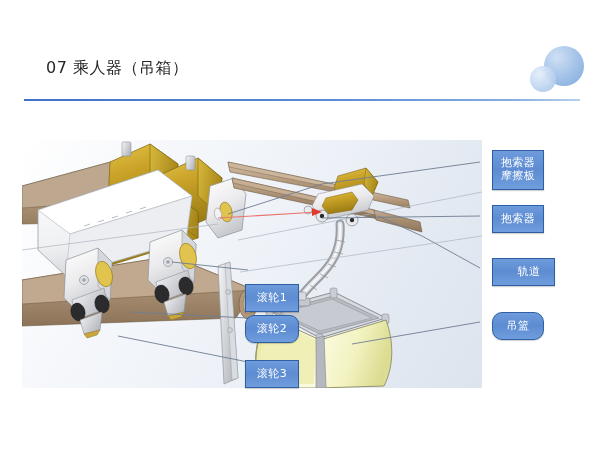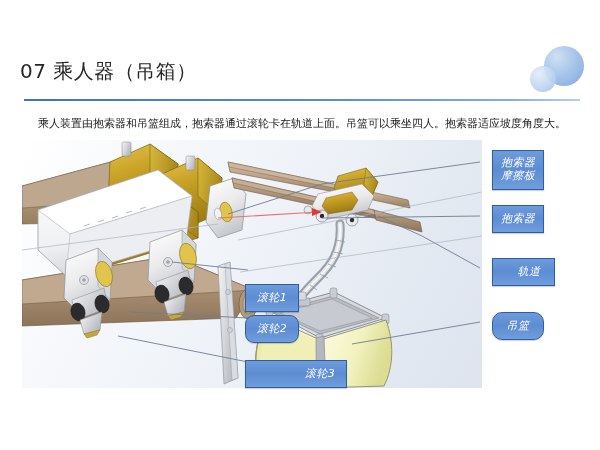--- a/index.html
+++ b/index.html
@@ -20,22 +20,22 @@
     background:radial-gradient(circle at 32% 28%, #cfe0f4 0%, #a9c6ea 45%, #7ea9dd 100%);
   }
   .circle-sm{
     position:absolute;right:32px;top:22px;width:26px;height:26px;border-radius:50%;
     background:radial-gradient(circle at 34% 30%, #e3edf9 0%, #c3d8f1 50%, #9dc0e6 100%);
     opacity:.92;
   }
 
   
   .title{
-    position:absolute;left:20px;top:58px;
-    font-size:20px;letter-spacing:.5px;color:#262626;white-space:nowrap;
+    position:absolute;left:46px;top:58px;
+    font-size:16px;letter-spacing:.5px;color:#262626;white-space:nowrap;
   }
 
   .divider{
     position:absolute;left:24px;top:99px;width:556px;height:2px;
     background:linear-gradient(to right,#3f72c4 0%,#5a8ad4 55%,#87aee2 88%,#b9d0ee 100%);
   }
 
   .subtitle{
     position:absolute;left:38px;top:116px;width:545px;
     font-size:11px;color:#1a1a1a;line-height:1.4;white-space:nowrap;
@@ -54,39 +54,37 @@
     background:linear-gradient(to bottom,#6d9bdb 0%,#5d8cd2 48%,#6f9ddd 100%);
     border:1px solid #2e5fa3;
     color:#ffffff;
     font-size:11px;
     text-align:center;
     display:flex;align-items:center;justify-content:center;
     flex-direction:column;
     line-height:1.15;
     box-shadow:0 1px 1px rgba(0,0,0,.18);
     letter-spacing:.4px;
-    font-style:italic;
   }
   .lbl span{display:block;}
 </style>
 </head>
 <body>
 
 <div class="slide">
 
   <div class="deco-circles">
     <div class="circle-lg"></div>
     <div class="circle-sm"></div>
   </div>
 
   <div class="title">07 乘人器（吊箱）</div>
 
   <div class="divider"></div>
 
-  <div class="subtitle">乘人装置由抱索器和吊篮组成，抱索器通过滚轮卡在轨道上面。吊篮可以乘坐四人。抱索器适应坡度角度大。</div>
 
   <div class="diagram">
     <svg width="460" height="248" viewBox="0 0 460 248" xmlns="http://www.w3.org/2000/svg">
       <defs>
         <linearGradient id="railG" x1="0" y1="0" x2="0" y2="1">
           <stop offset="0%" stop-color="#c3ab91"></stop>
           <stop offset="45%" stop-color="#a98f72"></stop>
           <stop offset="100%" stop-color="#8d7459"></stop>
         </linearGradient>
         <linearGradient id="railG2" x1="0" y1="0" x2="0" y2="1">
@@ -299,21 +297,21 @@
   </div>
 
   <div class="lbl" style="left:245px;top:284px;width:52px;height:26px;">
     <span>滚轮1</span>
   </div>
 
   <div class="lbl" style="left:245px;top:315px;width:52px;height:26px;border-radius:9px;">
     <span>滚轮2</span>
   </div>
 
-  <div class="lbl" style="left:245px;top:360px;width:52px;height:26px;padding-left:48px;">
+  <div class="lbl" style="left:245px;top:360px;width:52px;height:26px;">
     <span>滚轮3</span>
   </div>
 
   <div class="lbl" style="left:492px;top:150px;width:50px;height:38px;">
     <span>抱索器</span>
     <span>摩擦板</span>
   </div>
 
   <div class="lbl" style="left:492px;top:205px;width:50px;height:26px;">
     <span>抱索器</span>

